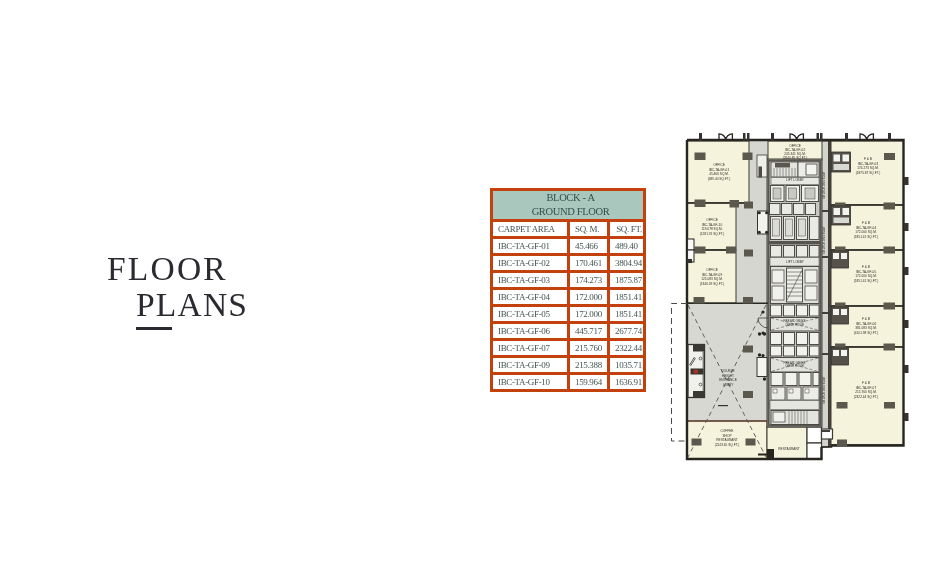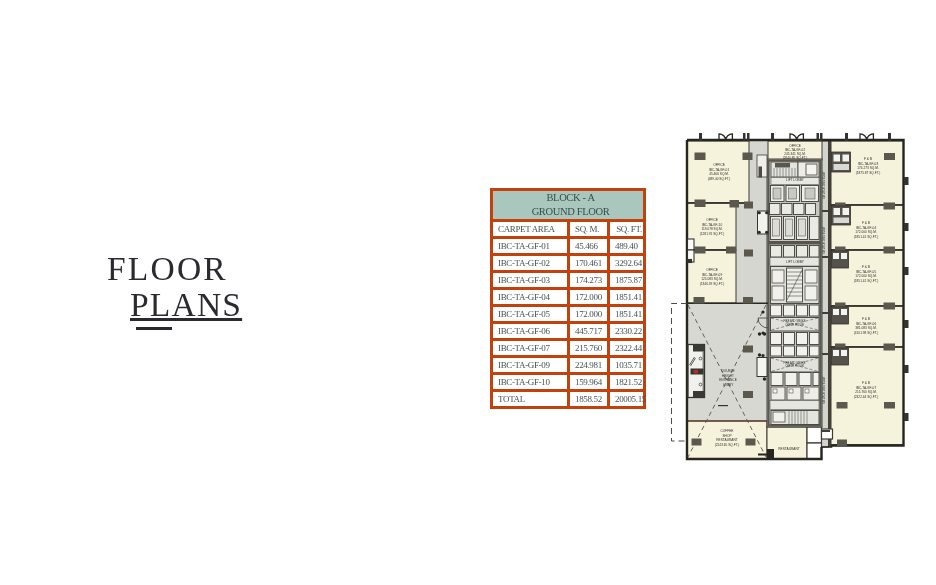--- a/index.html
+++ b/index.html
@@ -1,20 +1,20 @@
 <!DOCTYPE html>
 <html><head>
 <meta charset="utf-8">
 <style>
   html,body{margin:0;padding:0;}
   body{width:936px;height:585px;position:relative;background:#ffffff;overflow:hidden;
        font-family:"Liberation Serif", serif;}
   .hd{position:absolute;color:#2b2a30;letter-spacing:2.2px;font-size:33.5px;}
   #floor{left:67px;top:250px;margin-left:40px;}
-  #plans{left:130px;top:286px;letter-spacing:1.2px;text-decoration:underline;}
+  #plans{left:136px;top:286px;letter-spacing:1.2px;}
   #hrule{position:absolute;left:136px;top:327px;width:36px;height:2.5px;background:#2b2a30;}
   table.areas{position:absolute;left:490px;top:188px;border-collapse:collapse;
       width:153px;font-size:9px;color:#455553;table-layout:fixed;}
   td.c1{width:75px;} td.c2{width:40px;} td.c3{width:36px;text-align:center;}
   table.areas td{border:3px solid #c2410c;padding:0 0 0 5px;height:14px;line-height:14px;letter-spacing:-0.35px;
       white-space:nowrap;}
   td.grn{background:#aac7bd;text-align:center;color:#31504a;font-size:10.5px;
       padding:2px 0;line-height:12px;height:auto;}
   svg{position:absolute;left:0;top:0;}
 </style>
@@ -43,61 +43,56 @@
         <td class="c3">SQ. FT.</td>
       </tr>
  <tr>
         <td>IBC-TA-GF-01</td>
         <td>45.466</td>
         <td>489.40</td>
       </tr>
  <tr>
         <td>IBC-TA-GF-02</td>
         <td>170.461</td>
-        <td>3292.64</td>
+        <td>3804.94</td>
       </tr>
  <tr>
         <td>IBC-TA-GF-03</td>
         <td>174.273</td>
         <td>1875.87</td>
       </tr>
  <tr>
         <td>IBC-TA-GF-04</td>
         <td>172.000</td>
         <td>1851.41</td>
       </tr>
  <tr>
         <td>IBC-TA-GF-05</td>
         <td>172.000</td>
         <td>1851.41</td>
       </tr>
  <tr>
         <td>IBC-TA-GF-06</td>
         <td>445.717</td>
-        <td>2330.22</td>
+        <td>2677.74</td>
       </tr>
  <tr>
         <td>IBC-TA-GF-07</td>
         <td>215.760</td>
         <td>2322.44</td>
       </tr>
  <tr>
         <td>IBC-TA-GF-09</td>
-        <td>224.981</td>
+        <td>215.388</td>
         <td>1035.71</td>
       </tr>
  <tr>
         <td>IBC-TA-GF-10</td>
         <td>159.964</td>
-        <td>1821.52</td>
-      </tr>
- <tr>
-        <td>TOTAL</td>
-        <td>1858.52</td>
-        <td>20005.15</td>
+        <td>1636.91</td>
       </tr>
 </tbody>
   </table>
 <svg width="936" height="585" viewBox="0 0 936 585">
 
 <g stroke-linecap="butt">
 
 <rect x="687" y="303" width="81" height="119" fill="#d8d8d3" stroke="none"></rect>
 
 <rect x="749" y="141" width="19" height="62" fill="#d6d6d1"></rect>

